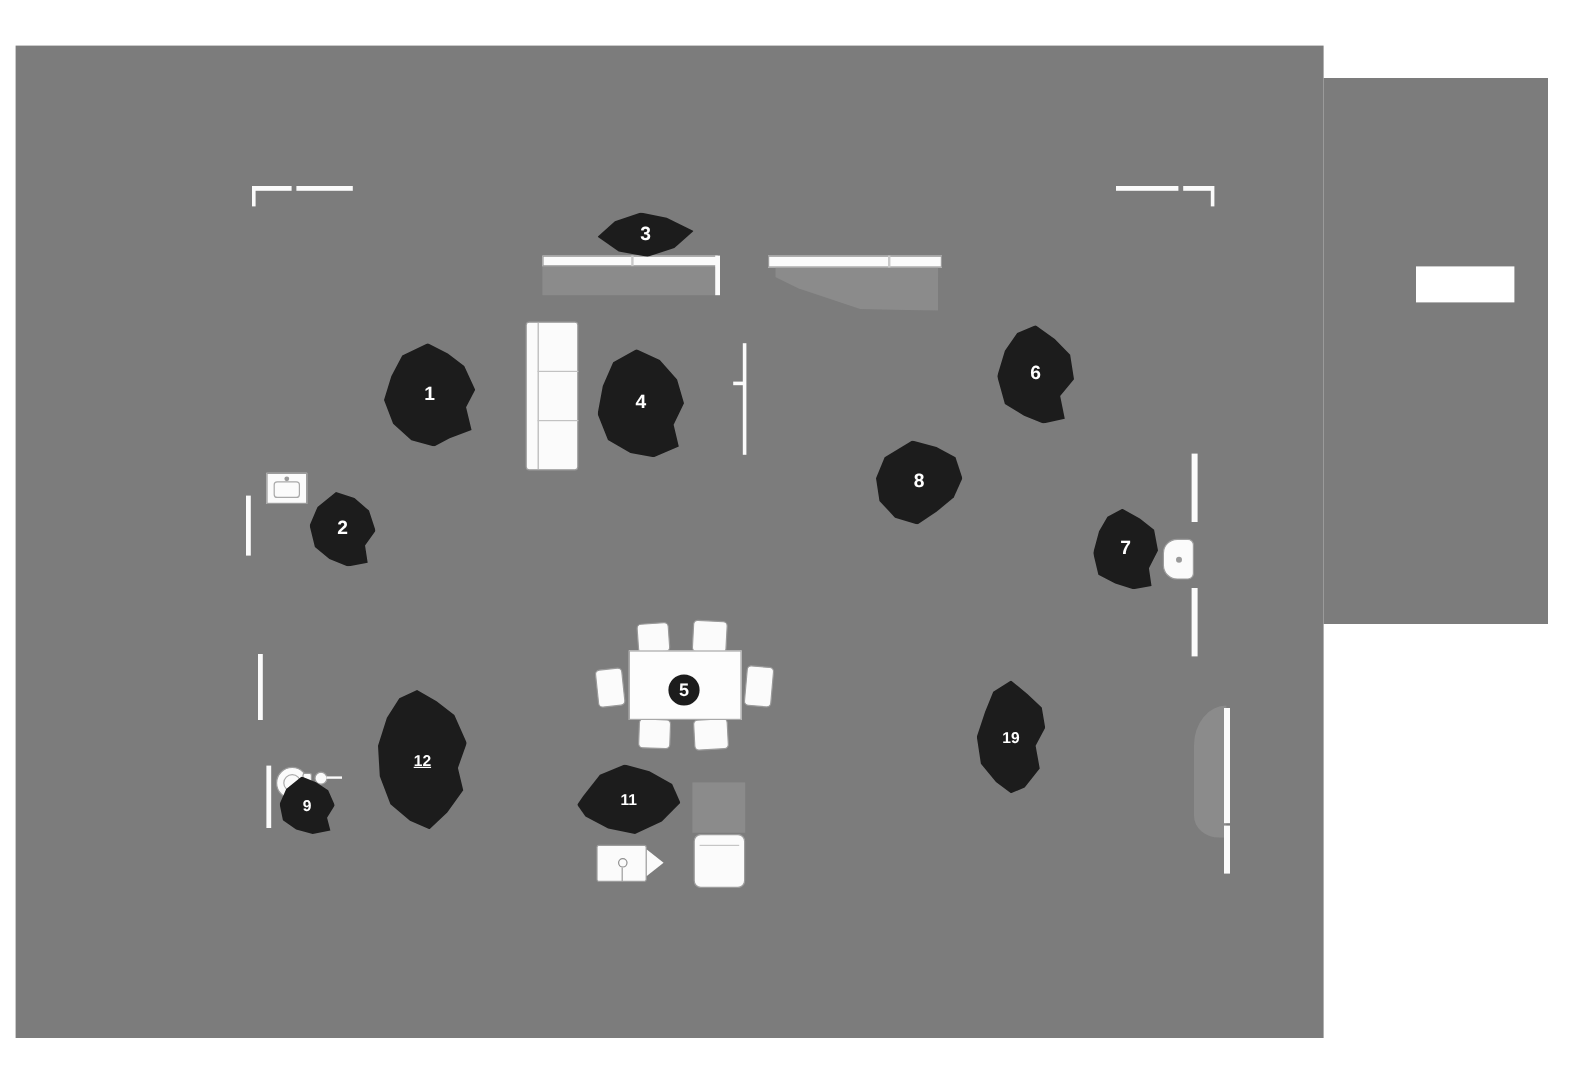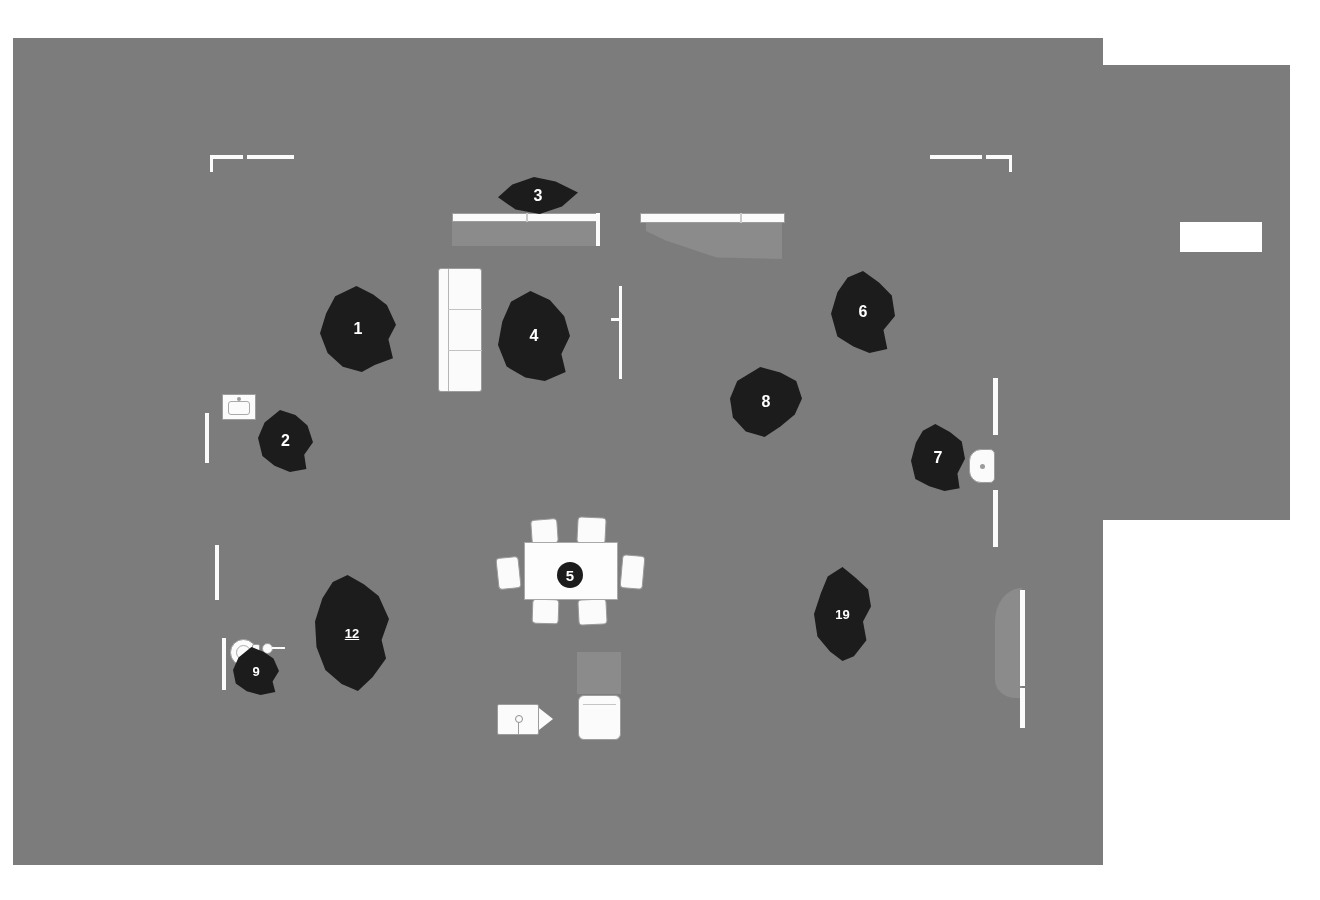--- a/index.html
+++ b/index.html
@@ -200,17 +200,20 @@
     </div>
   <div class="blob blob-8">
       <span class="num">8</span>
     </div>
   <div class="blob blob-9 f13">
       <span class="num">9</span>
     </div>
   <div class="blob blob-10 f13">
       <span class="num">19</span>
     </div>
+  <div class="blob blob-11 f13">
+      <span class="num">11</span>
+    </div>
   <div class="blob blob-12 f13">
       <span class="num">12</span>
     </div>
 
 </div>
 
 </body></html>

